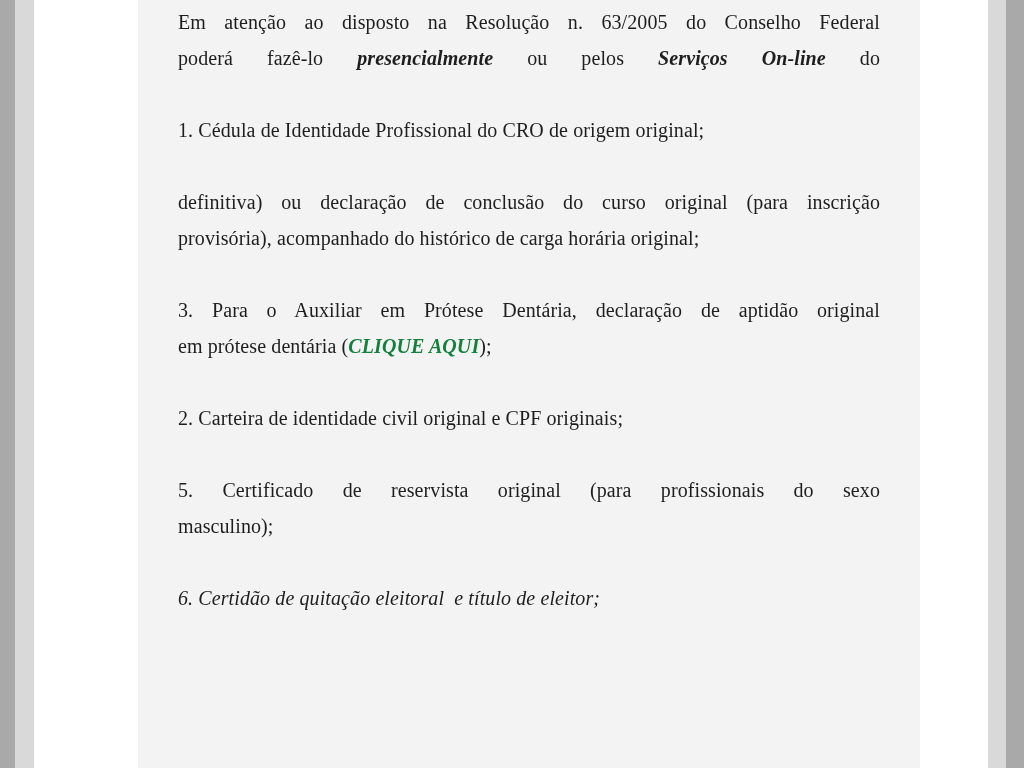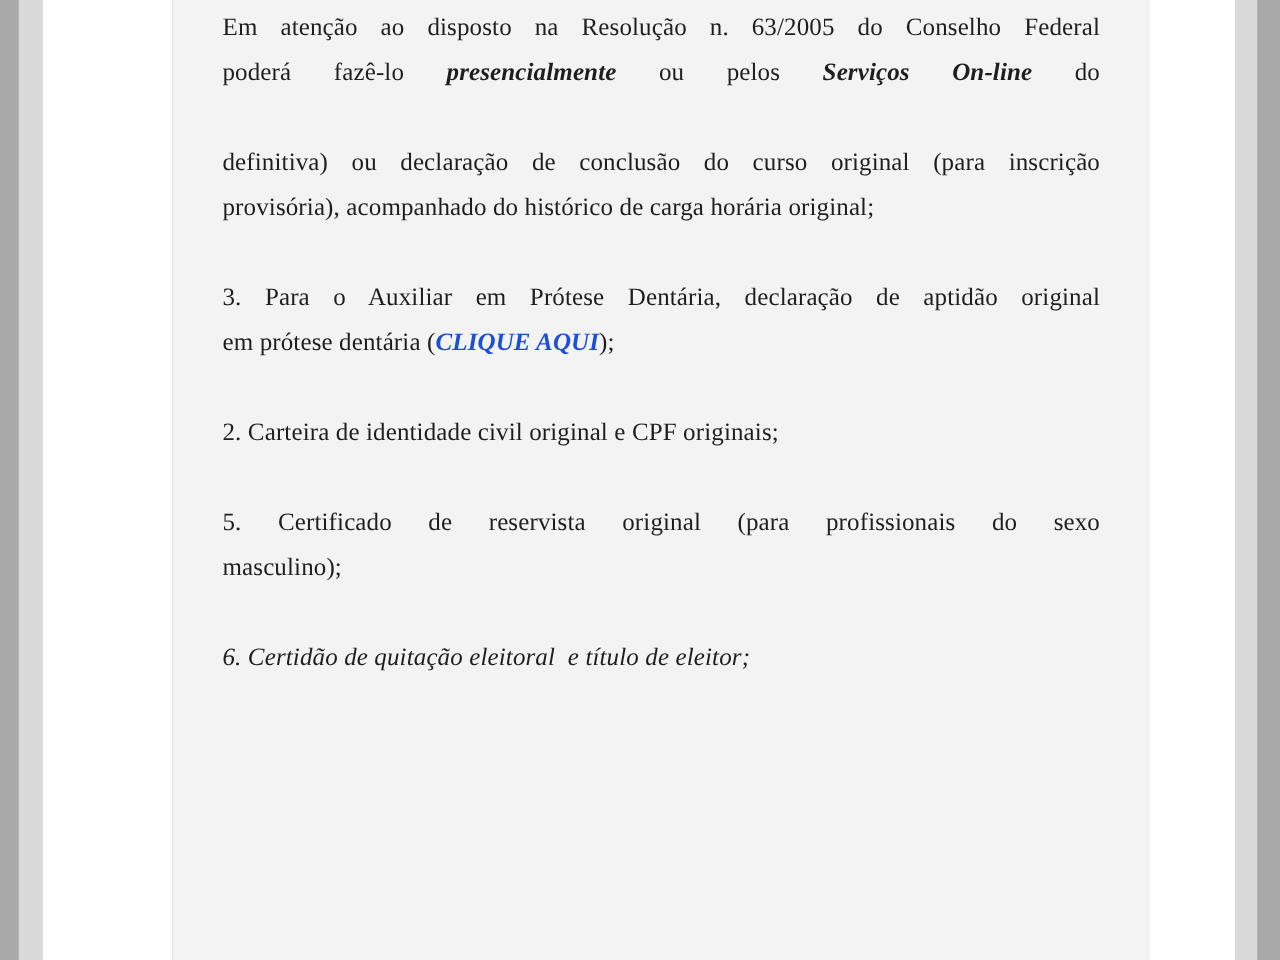--- a/index.html
+++ b/index.html
@@ -35,34 +35,37 @@
     line-height: 36px;
     text-align: justify;
     text-align-last: justify;
     letter-spacing: 0.1px;
   }
   .line.last {
     text-align-last: left;
     white-space: pre-wrap;
   }
   .bold { font-weight: 700; font-style: italic; }
-  .link-run { color: #1d4ed8; text-decoration: none; cursor: pointer; }
+  .link-run { color: #15803d; text-decoration: none; cursor: pointer; }
 </style>
 </head>
 <body>
 
 <div class="band band-outer w15"></div>
 <div class="band band-mid w19"></div>
 <div class="band band-page w104"></div>
 
 <main class="content">
   <article>
       <div class="paragraph">
         <div class="line"><span>Em atenção ao disposto na Resolução n. 63/2005 do Conselho Federal</span></div>
         <div class="line"><span>poderá fazê-lo </span><span class="bold">presencialmente</span><span> ou pelos </span><span class="bold">Serviços On-line</span><span> do</span></div>
+      </div>
+      <div class="paragraph">
+        <div class="line last"><span>1. Cédula de Identidade Profissional do CRO de origem original;</span></div>
       </div>
       <div class="paragraph">
         <div class="line"><span>definitiva) ou declaração de conclusão do curso original (para inscrição</span></div>
         <div class="line last"><span>provisória), acompanhado do histórico de carga horária original;</span></div>
       </div>
       <div class="paragraph">
         <div class="line"><span>3. Para o Auxiliar em Prótese Dentária, declaração de aptidão original</span></div>
         <div class="line last"><span>em prótese dentária (</span><span class="bold link-run">CLIQUE AQUI</span><span>);</span></div>
       </div>
       <div class="paragraph">

